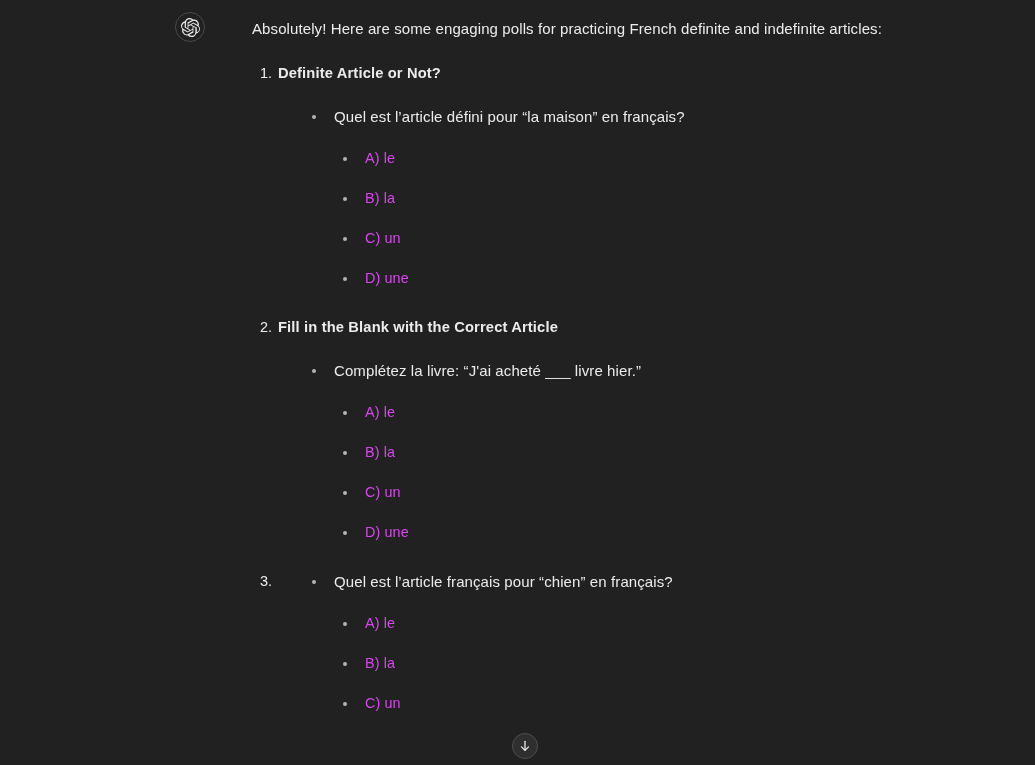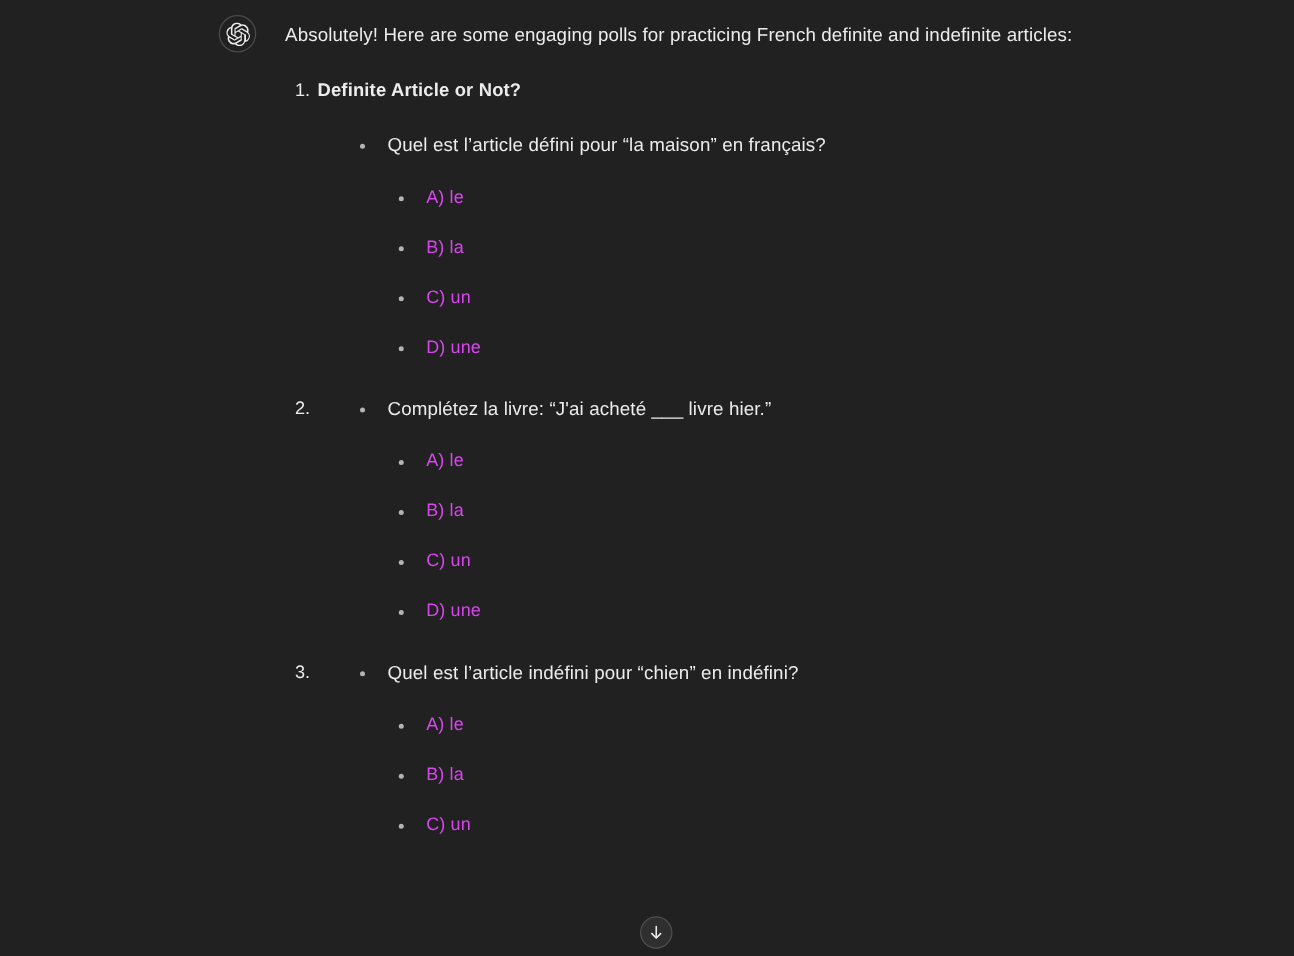--- a/index.html
+++ b/index.html
@@ -24,20 +24,21 @@
     overflow: hidden;
   }
 
   
   .message-row {
     position: absolute;
     top: 0;
     left: 0;
     width: 1035px;
     padding-top: 12px;
+    padding-left: 24px;
   }
 
   .avatar {
     position: absolute;
     left: 175px;
     top: 12px;
     width: 30px;
     height: 30px;
     border-radius: 50%;
     border: 1px solid #4a4a4a;
@@ -210,20 +211,21 @@
                   <span class="option-bullet"></span>
                   <span class="option-text">D) une</span>
                 </li>
               </ul>
             </li>
           </ul>
         </li>
 
         <li class="poll-item">
           <span class="item-number">2.</span>
+          <div class="item-heading">Fill in the Blank with the Correct Article</div>
           <ul class="question-list">
             <li class="question-item">
               <span class="bullet"></span>
               <span class="question-text">Complétez la livre: “J'ai acheté ___ livre hier.”</span>
               <ul class="option-list">
                 <li class="option-item">
                   <span class="option-bullet"></span>
                   <span class="option-text">A) le</span>
                 </li>
                 <li class="option-item">
@@ -241,21 +243,21 @@
               </ul>
             </li>
           </ul>
         </li>
 
         <li class="poll-item">
           <span class="item-number">3.</span>
           <ul class="question-list">
             <li class="question-item">
               <span class="bullet"></span>
-              <span class="question-text">Quel est l’article indéfini pour “chien” en indéfini?</span>
+              <span class="question-text">Quel est l’article français pour “chien” en français?</span>
               <ul class="option-list">
                 <li class="option-item">
                   <span class="option-bullet"></span>
                   <span class="option-text">A) le</span>
                 </li>
                 <li class="option-item">
                   <span class="option-bullet"></span>
                   <span class="option-text">B) la</span>
                 </li>
                 <li class="option-item">

